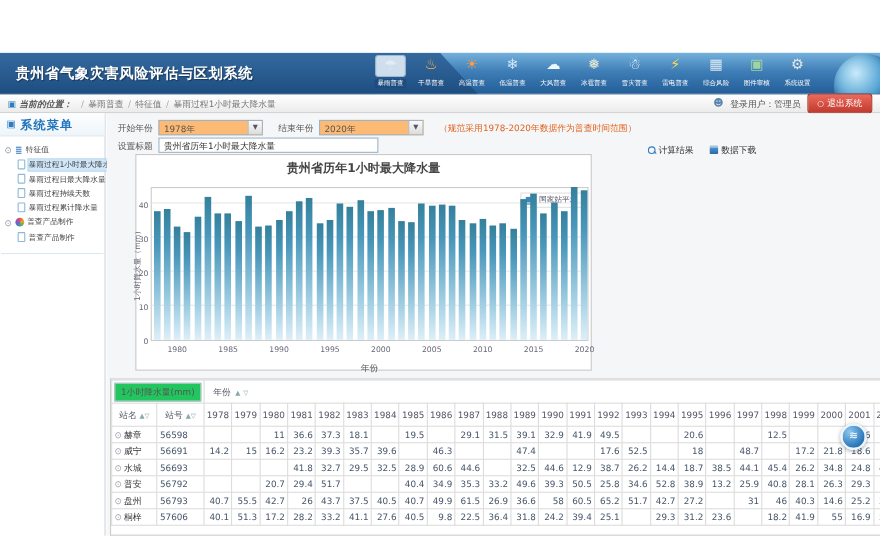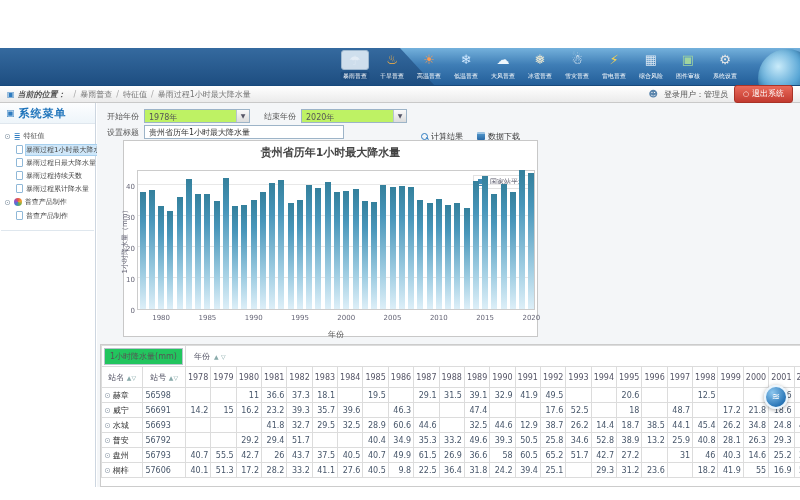--- a/index.html
+++ b/index.html
@@ -64,21 +64,21 @@
   .tree-item.selected .tree-item-label { background:#cfe7f9; outline:1px solid #a8d0ee; }
   .tree-divider { margin-top:8px; border-top:1px solid #dfe7ee; }
 
   
   .main { position:absolute; left:97px; top:103px; width:703px; height:384px;
     background:#f4f6f8; }
 
   .controls { position:absolute; left:10px; top:5px; right:4px; font-size:8px; color:#555; }
   .ctl-row { display:flex; align-items:center; height:16px; }
   .ctl-label { margin-right:5px; }
-  .select-box { position:relative; width:106px; height:14px; background:#bef264;
+  .select-box { position:relative; width:95px; height:14px; background:#fdba74;
     border:1px solid #9db4c8; padding:2px 16px 0 4px; margin-right:14px; cursor:pointer; }
   .select-arrow { position:absolute; right:0; top:0; width:13px; height:12px;
     background:linear-gradient(#fafafa,#dcdcdc); border-left:1px solid #b6c4d0;
     font-size:6px; color:#556; text-align:center; line-height:12px; }
   .range-note { color:#e2641f; margin-right:10px; white-space:nowrap; }
   .icon-link { display:flex; align-items:center; gap:3px; color:#333; cursor:pointer;
     margin-right:14px; white-space:nowrap;margin-top:40px; }
   .mag-icon { position:relative; width:7px; height:7px; flex:none; }
   .mag-icon::before { content:""; position:absolute; left:0; top:0; width:5px; height:5px;
     border:1px solid #2f7cc0; border-radius:50%; }
@@ -135,20 +135,21 @@
     border-radius:50%; border:2px solid #eaf5fd; cursor:pointer;
     background:radial-gradient(circle at 32% 28%,#8cc6ee,#2a77b8 70%,#1d5f99);
     box-shadow:0 1px 4px rgba(0,0,0,.35); color:#fff; font-size:10px; text-align:center;
     line-height:20px; }
 </style>
 </head>
 <body>
 
 <div class="app-header">
   <div class="title-tab"></div>
+  <div class="app-title">贵州省气象灾害风险评估与区划系统</div>
   <div class="quick-nav">
       <div class="nav-item active">
         <span class="nav-icon" style="color: rgb(227, 236, 245);">☂</span>
         <span class="nav-label">暴雨普查</span>
       </div>
       <div class="nav-item">
         <span class="nav-icon" style="color: rgb(255, 179, 64);">♨</span>
         <span class="nav-label">干旱普查</span>
       </div>
       <div class="nav-item">
@@ -257,20 +258,21 @@
       <span class="ctl-label">开始年份</span>
       <span class="select-box">
         <span>1978年</span>
         <span class="select-arrow">▼</span>
       </span>
       <span class="ctl-label">结束年份</span>
       <span class="select-box">
         <span>2020年</span>
         <span class="select-arrow">▼</span>
       </span>
+      <span class="range-note">（规范采用1978-2020年数据作为普查时间范围）</span>
       <span class="icon-link">
         <span class="mag-icon"></span>
         <span>计算结果</span>
       </span>
       <span class="icon-link">
         <span class="disk-icon"></span>
         <span>数据下载</span>
       </span>
     </div>
     <div class="ctl-row">
@@ -508,21 +510,21 @@
             <td class="num">26.2</td>
             <td class="num">34.8</td>
             <td class="num">24.8</td>
             <td class="num">44.7</td>
           </tr>
           <tr>
             <td class="station"><span class="station-toggle">⊙</span><span>普安</span></td>
             <td class="sid">56792</td>
             <td class="num"></td>
             <td class="num"></td>
-            <td class="num">29.2</td>
+            <td class="num">20.7</td>
             <td class="num">29.4</td>
             <td class="num">51.7</td>
             <td class="num"></td>
             <td class="num"></td>
             <td class="num">40.4</td>
             <td class="num">34.9</td>
             <td class="num">35.3</td>
             <td class="num">33.2</td>
             <td class="num">49.6</td>
             <td class="num">39.3</td>

